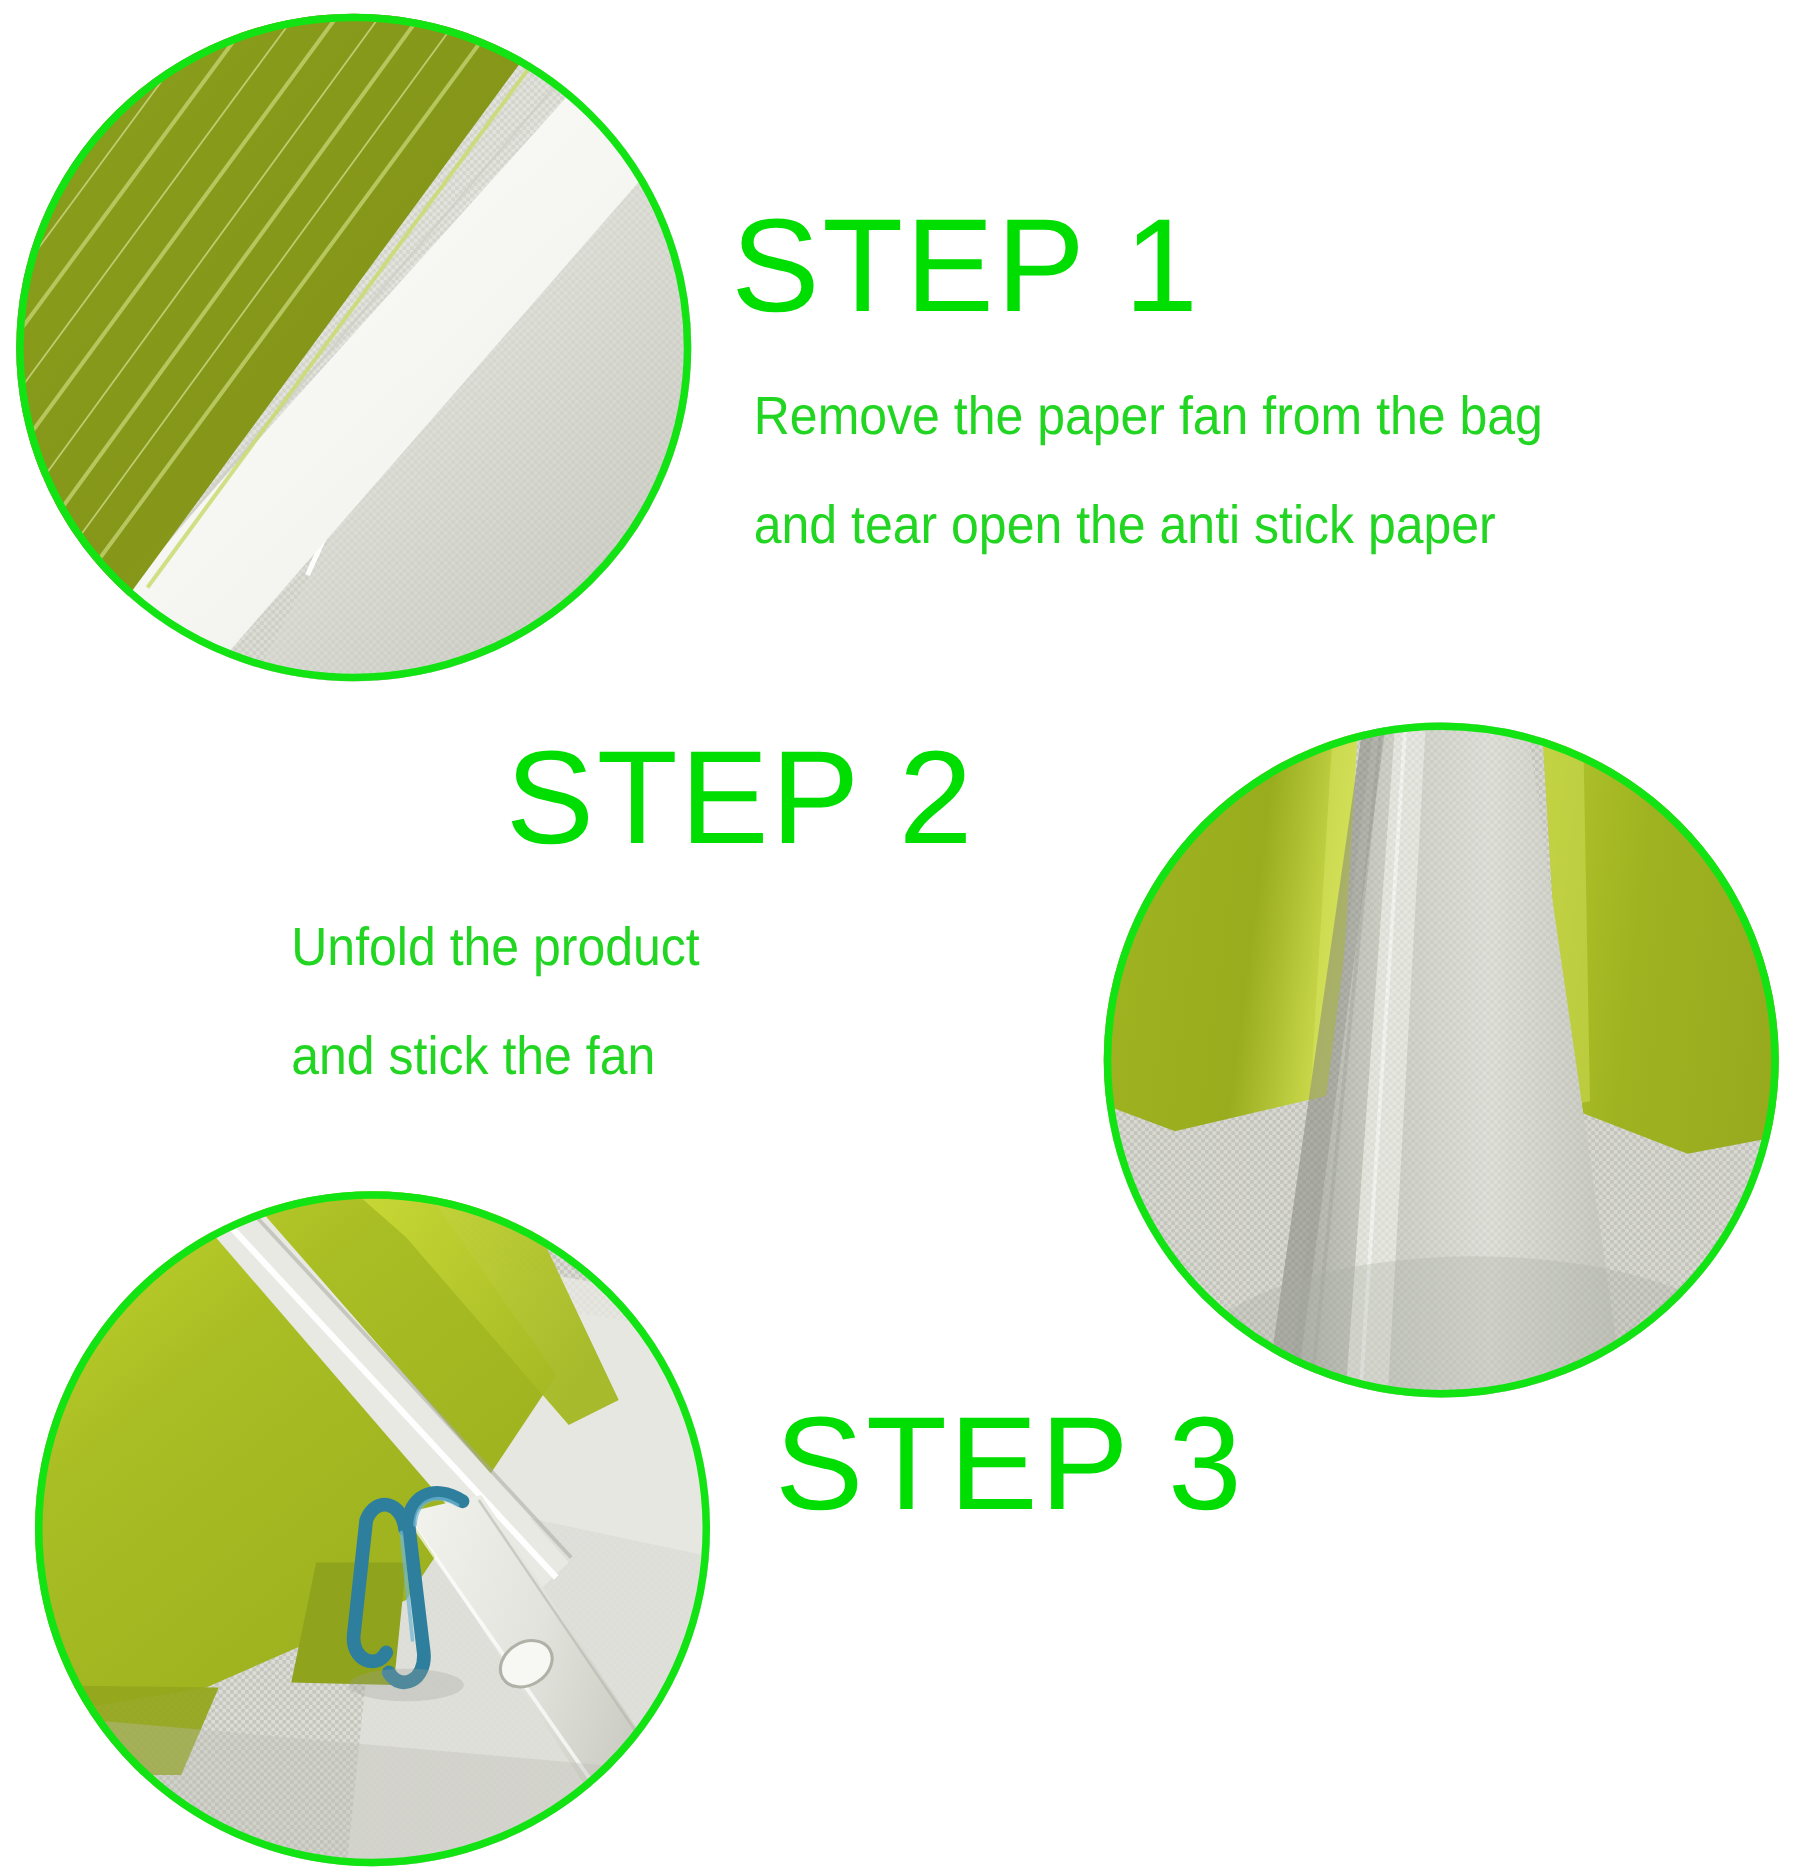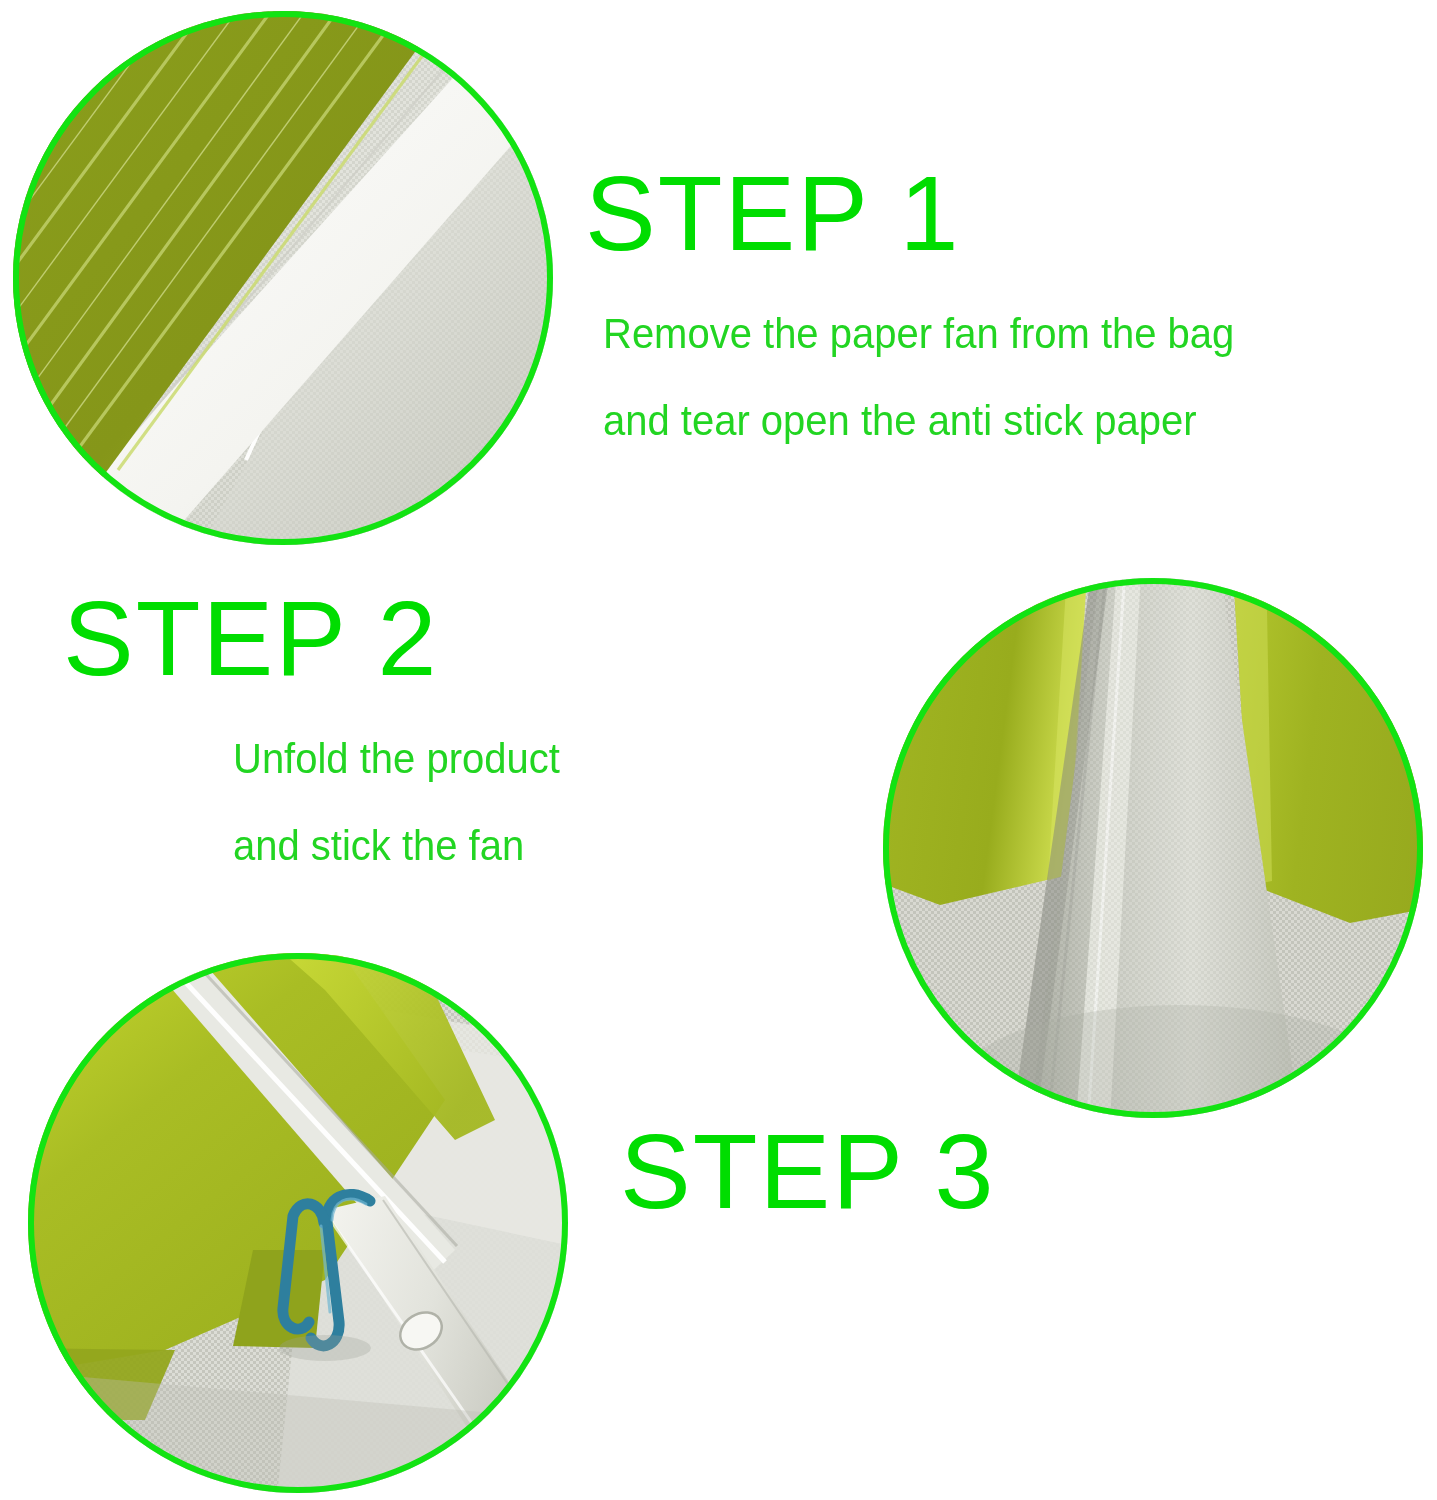--- a/index.html
+++ b/index.html
@@ -48,21 +48,21 @@
   .step-heading {
     font-family: "Liberation Sans", sans-serif;
     font-weight: 400;
     font-size: 106px;
     line-height: 1.0;
     letter-spacing: 2px;
     color: #00dd00;
     margin: 0 0 46px 0;
     white-space: nowrap;
   }
-  #text-step-2 .step-heading { margin-left: 3px; }
+  #text-step-2 .step-heading { margin-left: 3px; text-align: right; }
   #text-step-3 .step-heading { margin-left: 0; }
 
   .step-lines {
     margin: 18px;
     padding: 0;
     list-style: none;
   }
   .step-line {
     font-family: "Liberation Sans Narrow", "Liberation Sans", sans-serif;
     font-weight: 500;

